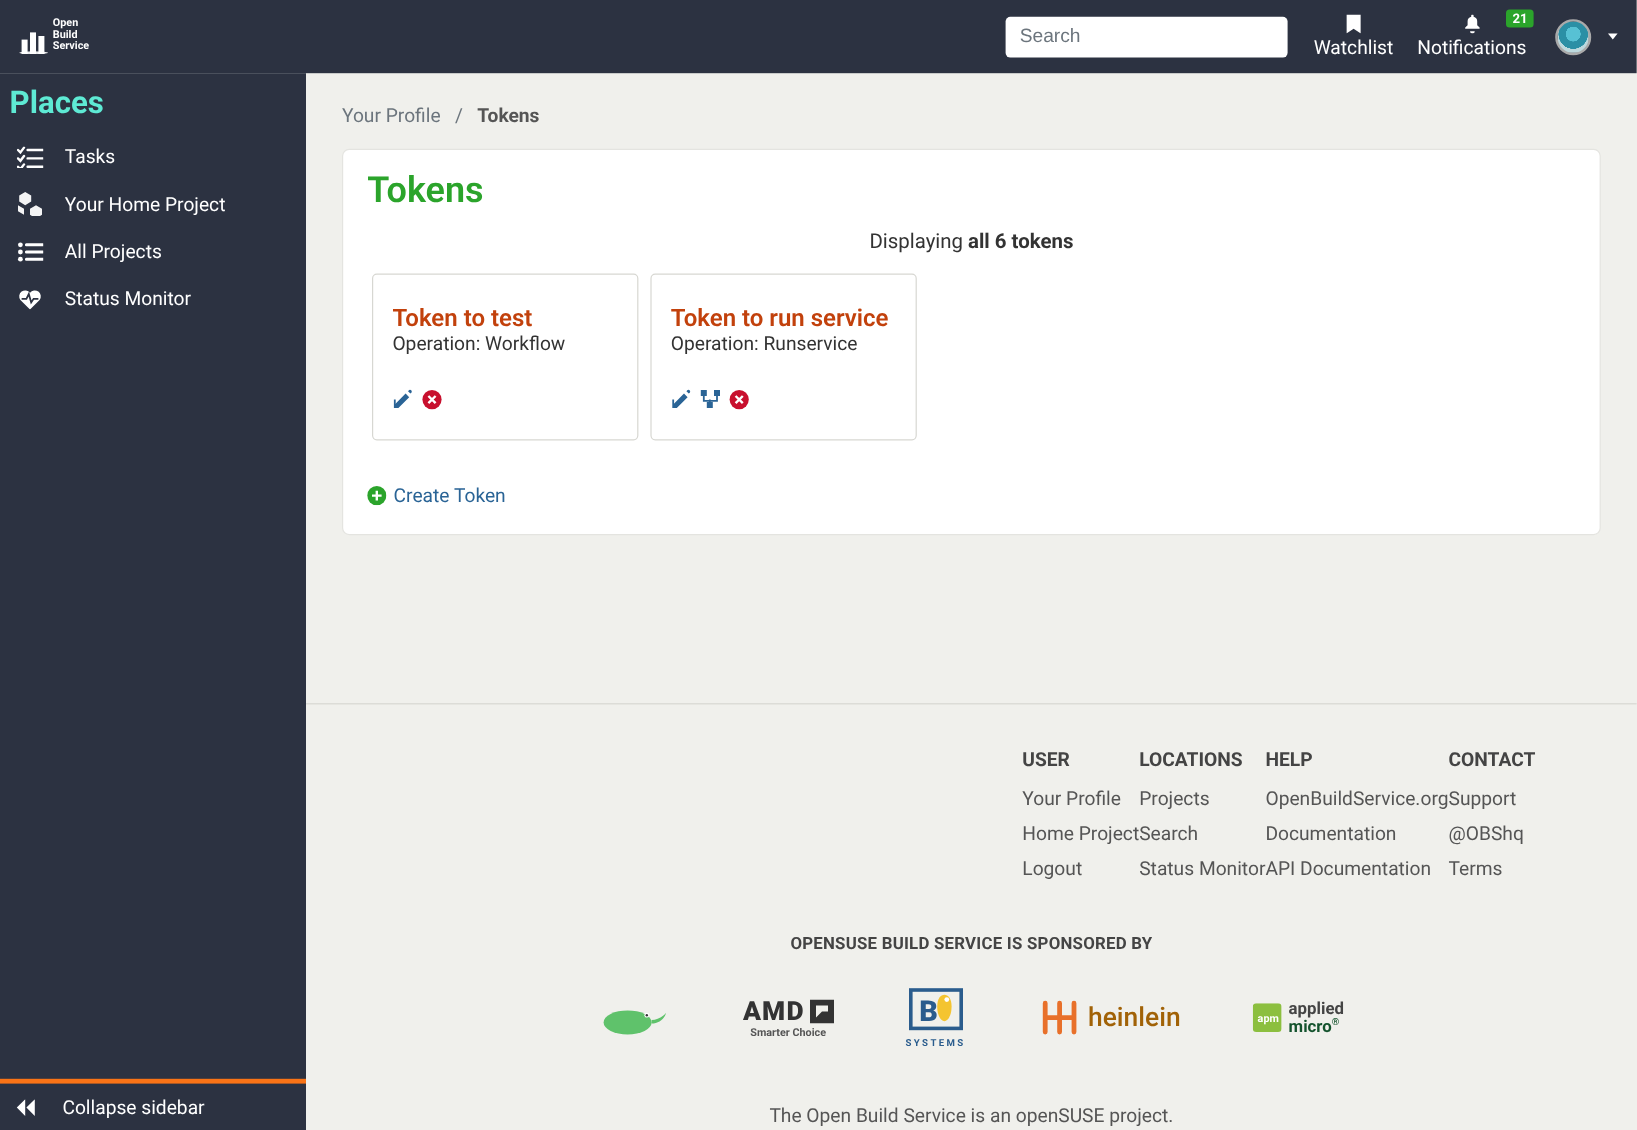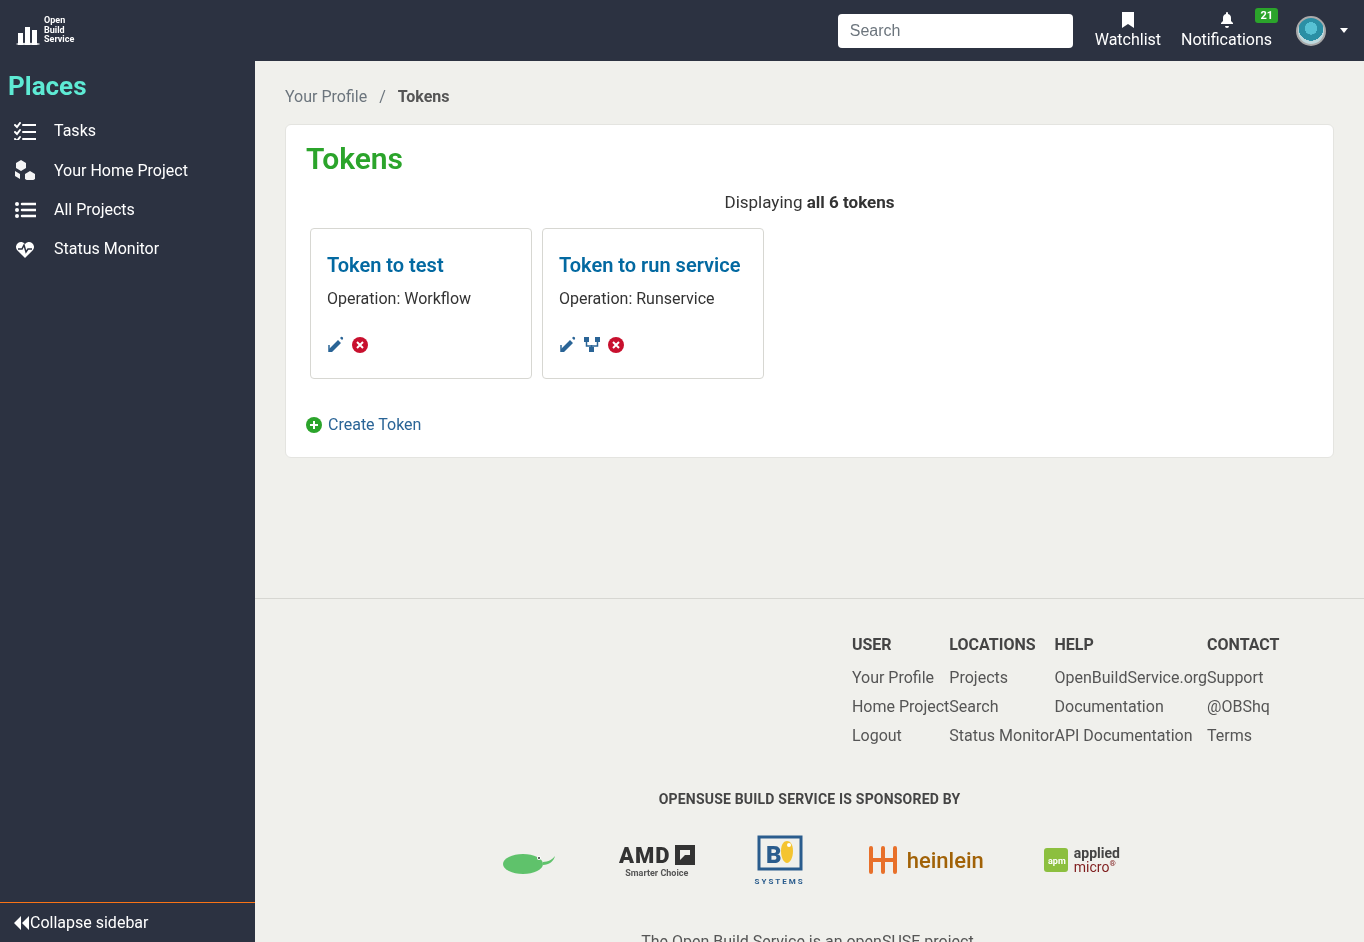--- a/index.html
+++ b/index.html
@@ -120,25 +120,25 @@
     display: flex;
     align-items: center;
     padding: 10px 14px;
     color: #fff;
     font-size: 16px;
     gap: 18px;
     cursor: pointer;
   }
   .sidebar-link .sicon { width: 22px; display:flex; }
   .collapse-bar {
-    border-top: 1px solid #f97316;
+    border-top: 4px solid #f97316;
     padding: 10px 12px;
     display: flex;
     align-items: center;
-    gap: 0;
+    gap: 22px;
     cursor: pointer;
     font-size: 16px;
   }
 
   .main {
     flex: 1;
     display: flex;
     flex-direction: column;
     min-height: 0;
   }
@@ -180,24 +180,23 @@
     padding-left: 4px;
     flex-wrap: wrap;
   }
   .token-card {
     width: 222px;
     border: 1px solid #d7d7d2;
     border-radius: 4px;
     padding: 24px 16px 24px 16px;
   }
   .token-title {
-    color: #0369a1;
+    color: #c2410c;
     font-weight: 600;
     font-size: 20px;
-    margin-bottom: 12px;
   }
   .token-op {
     font-size: 16px;
     color: #333;
     margin-bottom: 28px;
   }
   .token-actions { display: flex; gap: 6px; align-items: center; }
   .ticon { width: 18px; height: 18px; cursor:pointer; }
   .blue { color: #2a6496; }
   .red { color: #c8102e; }
@@ -506,21 +505,21 @@
               </svg>
             <span style="font-size:22px;font-weight:500;color:#a16207;">heinlein</span>
           </div>
           <div class="sponsor-logo">
             <svg width="24" height="24" viewBox="0 0 24 24">
                 <rect width="24" height="24" rx="3" fill="#8cbf3f"></rect>
                 <text x="4" y="16" font-size="9" fill="#fff" font-weight="700">apm</text>
               </svg>
             <div style="line-height:1;">
               <div style="font-size:14px;font-weight:700;color:#444;">applied</div>
-              <div style="font-size:14px;font-weight:400;color:#7f1d1d;">micro<span style="font-size:8px;vertical-align:super;">®</span></div>
+              <div style="font-size:14px;font-weight:700;color:#14532d;">micro<span style="font-size:8px;vertical-align:super;">®</span></div>
             </div>
           </div>
         </div>
 
         <div class="proj-line">The Open Build Service is an openSUSE project.</div>
       </div>
     </div>
   </main>
 </div>
 

